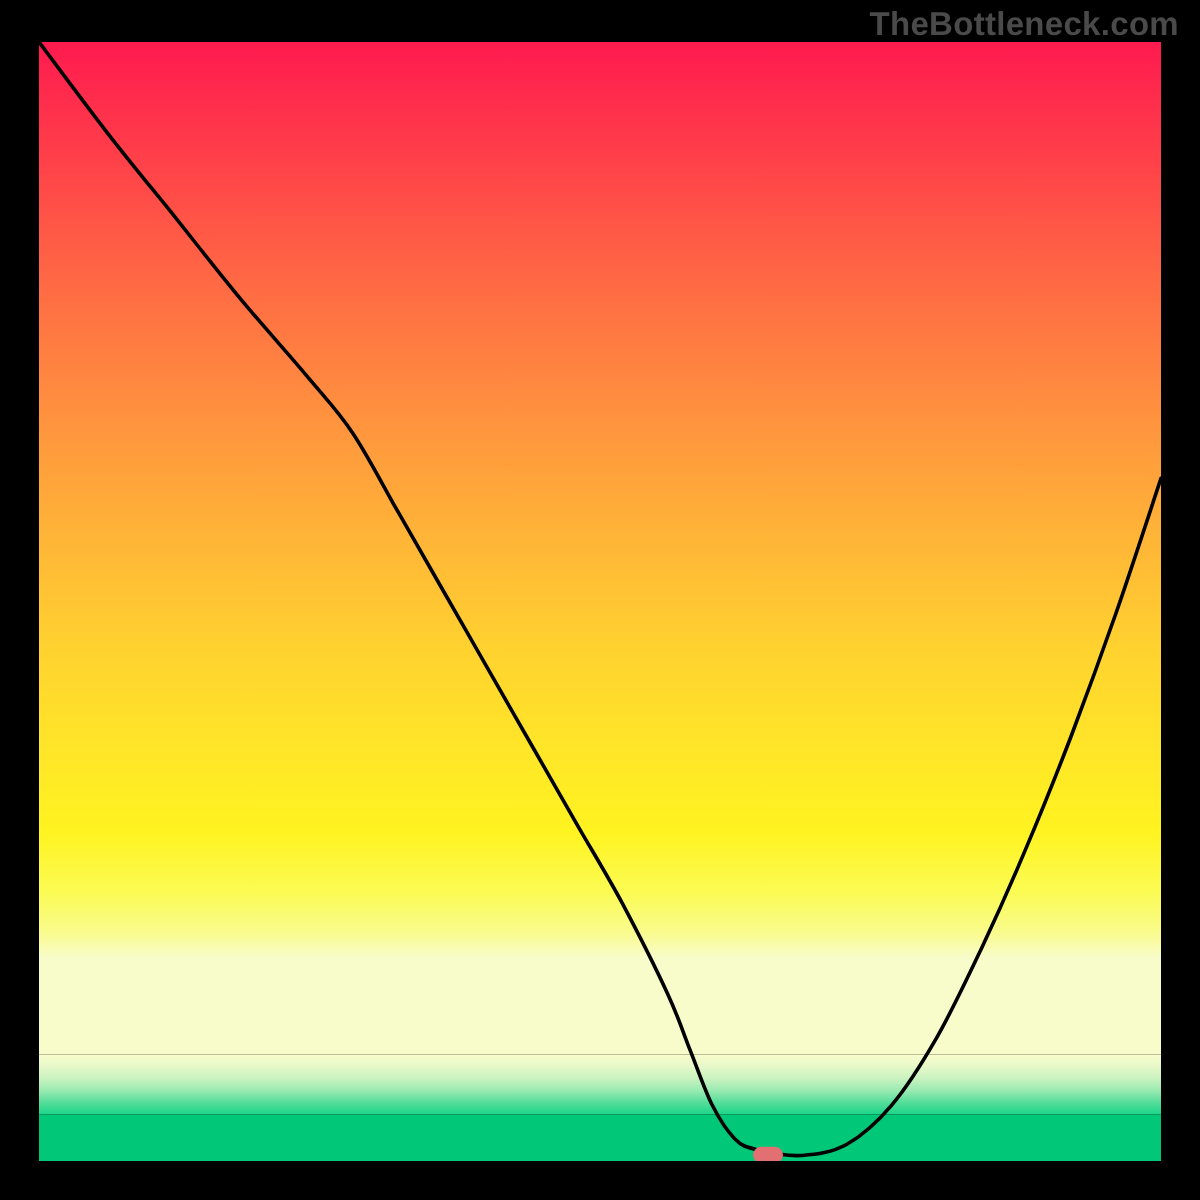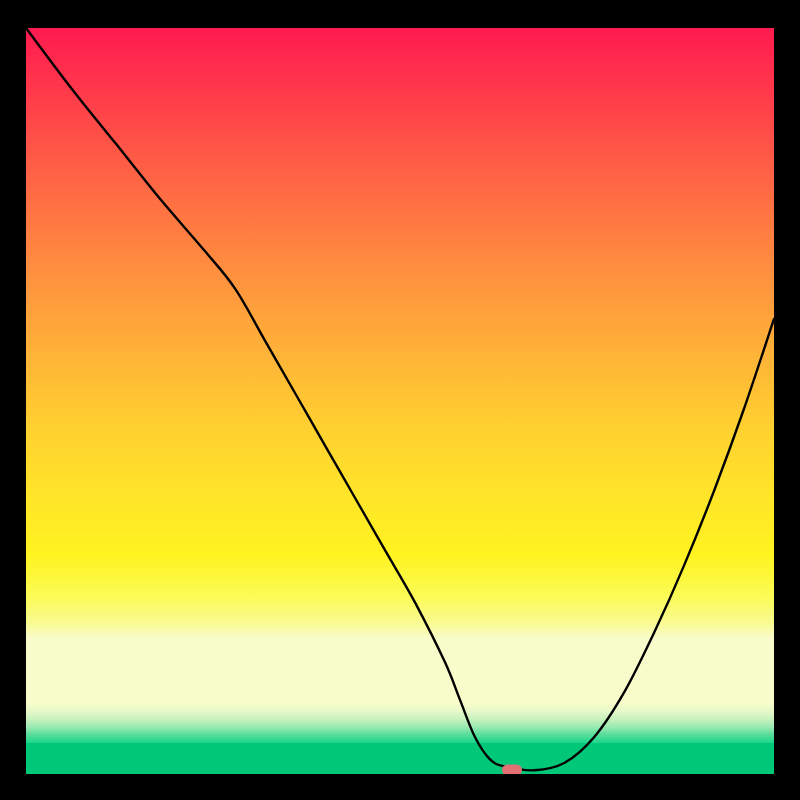--- a/index.html
+++ b/index.html
@@ -92,20 +92,21 @@
     background: #e26f72;
     border-radius: 6px;
     transform: translate(-50%, -50%);
   }
 </style>
 </head>
 <body>
 
 <div class="frame">
 
+  <div class="watermark">TheBottleneck.com</div>
 
   <div class="plot-area">
 
     <div class="grad-warm"></div>
     <div class="grad-transition"></div>
     <div class="grad-green"></div>
 
     <svg class="curve-svg" viewBox="0 0 748 746" preserveAspectRatio="none">
       <path id="curve-path" fill="none" stroke="#000" stroke-width="2.4" stroke-linecap="round" stroke-linejoin="round" d="M 0.0 0.0 C 7.5 9.9, 29.9 40.4, 44.9 59.7 C 59.8 79.0, 74.8 97.0, 89.8 115.6 C 104.7 134.3, 119.7 153.6, 134.6 171.6 C 149.6 189.6, 167.1 208.9, 179.5 223.8 C 192.0 238.7, 199.5 246.2, 209.4 261.1 C 219.4 276.0, 229.4 295.9, 239.4 313.3 C 249.3 330.7, 259.3 348.1, 269.3 365.5 C 279.3 382.9, 289.2 400.4, 299.2 417.8 C 309.2 435.2, 319.1 452.6, 329.1 470.0 C 339.1 487.4, 349.1 504.8, 359.0 522.2 C 369.0 539.6, 379.0 555.8, 389.0 574.4 C 398.9 593.1, 411.4 617.9, 418.9 634.1 C 426.4 650.3, 428.9 659.0, 433.8 671.4 C 438.8 683.8, 443.8 698.8, 448.8 708.7 C 453.8 718.6, 458.8 726.1, 463.8 731.1 C 468.7 736.1, 471.2 736.7, 478.7 738.5 C 486.2 740.4, 498.7 742.9, 508.6 742.3 C 518.6 741.6, 528.6 740.4, 538.6 734.8 C 548.5 729.2, 558.5 720.5, 568.5 708.7 C 578.5 696.9, 588.4 681.3, 598.4 663.9 C 608.4 646.5, 618.3 625.4, 628.3 604.3 C 638.3 583.1, 648.3 560.7, 658.2 537.1 C 668.2 513.5, 678.2 488.6, 688.2 462.5 C 698.1 436.4, 708.1 409.1, 718.1 380.5 C 728.1 351.9, 743.0 305.9, 748.0 290.9"></path>
     </svg>

